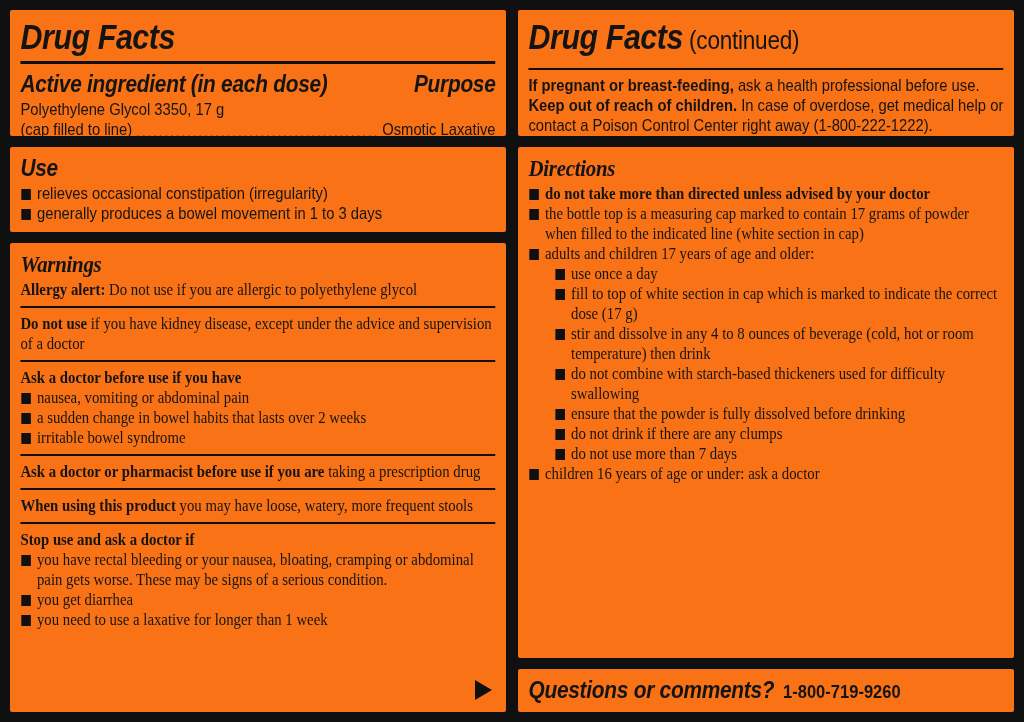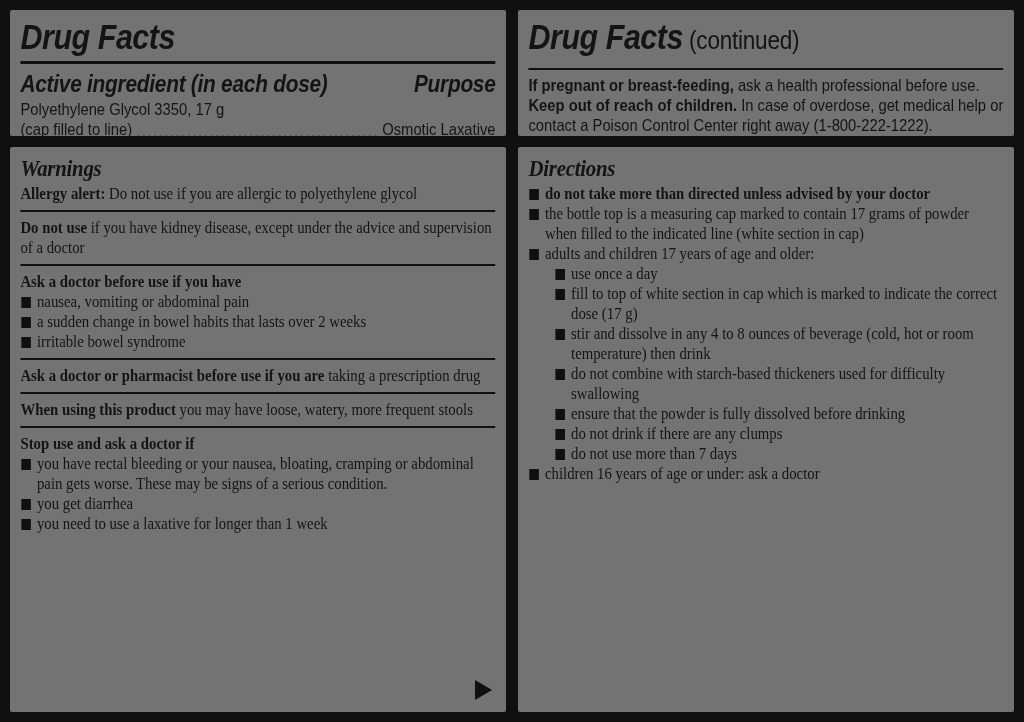--- a/index.html
+++ b/index.html
@@ -3,21 +3,21 @@
 <meta charset="utf-8">
 <style>
   html,body{margin:0;padding:0;background:#ffffff;}
   .label{
     width:1024px;height:722px;box-sizing:border-box;
     background:#101010;padding:8px;display:flex;gap:8px;
     font-family:"Liberation Sans","DejaVu Sans",sans-serif;color:#141414;
   }
   .col{flex:1 1 0;min-width:0;display:flex;flex-direction:column;gap:7px;}
   .panel{
-    background:#737373;border:2px solid #101010;border-radius:4px;
+    background:#f97316;border:2px solid #101010;border-radius:4px;
     padding:7px 0 8px 0;box-sizing:border-box;overflow:hidden;position:relative;
   }
   .panel.first{height:130px;flex:0 0 auto;}
   .grow{flex:1 1 auto;font-family:Liberation Serif, serif;}
   
   .inner{width:115%;transform:scaleX(0.8696);transform-origin:0 0;padding:0 12px;box-sizing:border-box;}
   .h1{font-style:italic;font-weight:bold;font-size:35px;line-height:40px;margin:0;letter-spacing:-0.5px;display:inline;}
   .h1-suffix{font-size:26px;font-weight:normal;font-style:normal;letter-spacing:-0.3px;}
   .h2{font-style:italic;font-weight:bold;font-size:24px;line-height:28px;margin:0 0 2px 0;letter-spacing:-0.3px;}
   .rule{height:2px;background:#101010;margin:6px 0;}
@@ -60,20 +60,33 @@
         </div>
         <p class="para">Polyethylene Glycol 3350, 17 g</p>
         <div class="dotrow">
           <span>(cap filled to line)</span>
           <span class="dotfill"></span>
           <span>Osmotic Laxative</span>
         </div>
       </div>
     </section>
 
+    <section class="panel">
+      <div class="inner">
+        <h2 class="h2">Use</h2>
+        <div class="bullet">
+          <span class="sq"></span>
+          <span>relieves occasional constipation (irregularity)</span>
+        </div>
+        <div class="bullet">
+          <span class="sq"></span>
+          <span>generally produces a bowel movement in 1 to 3 days</span>
+        </div>
+      </div>
+    </section>
 
     <section class="panel grow">
       <div class="inner">
         <h2 class="h2">Warnings</h2>
         <p class="para"><span class="b">Allergy alert:</span><span> Do not use if you are allergic to polyethylene glycol</span></p>
         <div class="rule"></div>
         <p class="para"><span class="b">Do not use</span><span> if you have kidney disease, except under the advice and supervision of a doctor</span></p>
         <div class="rule"></div>
         <p class="para b">Ask a doctor before use if you have</p>
         <div class="bullet">
@@ -167,15 +180,21 @@
         </div>
         <div class="bullet">
           <span class="sq"></span>
           <span>children 16 years of age or under: ask a doctor</span>
         </div>
       </div>
     </section>
 
 
 
+    <section class="panel">
+      <div class="inner inline-row">
+        <h2 class="h2" style="margin:0;">Questions or comments?</h2>
+        <span class="phone">1-800-719-9260</span>
+      </div>
+    </section>
 
   </div>
 </div>
 
 </body></html>

